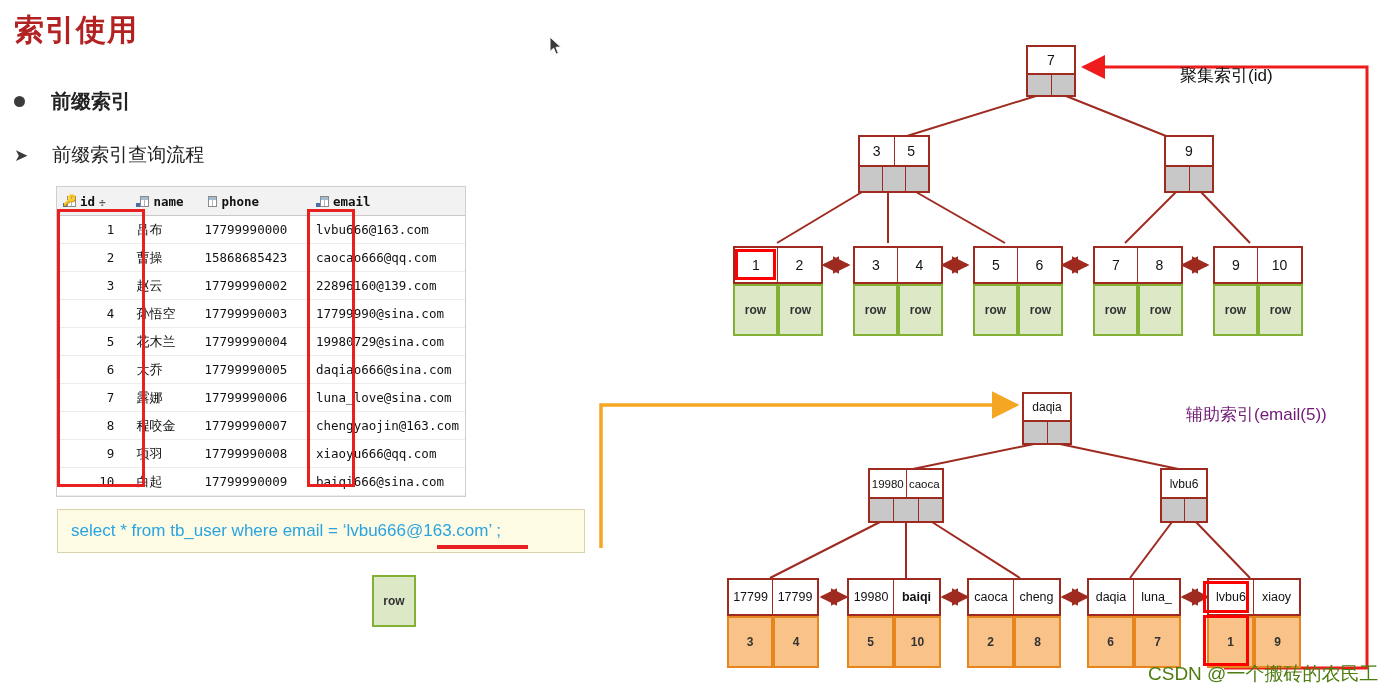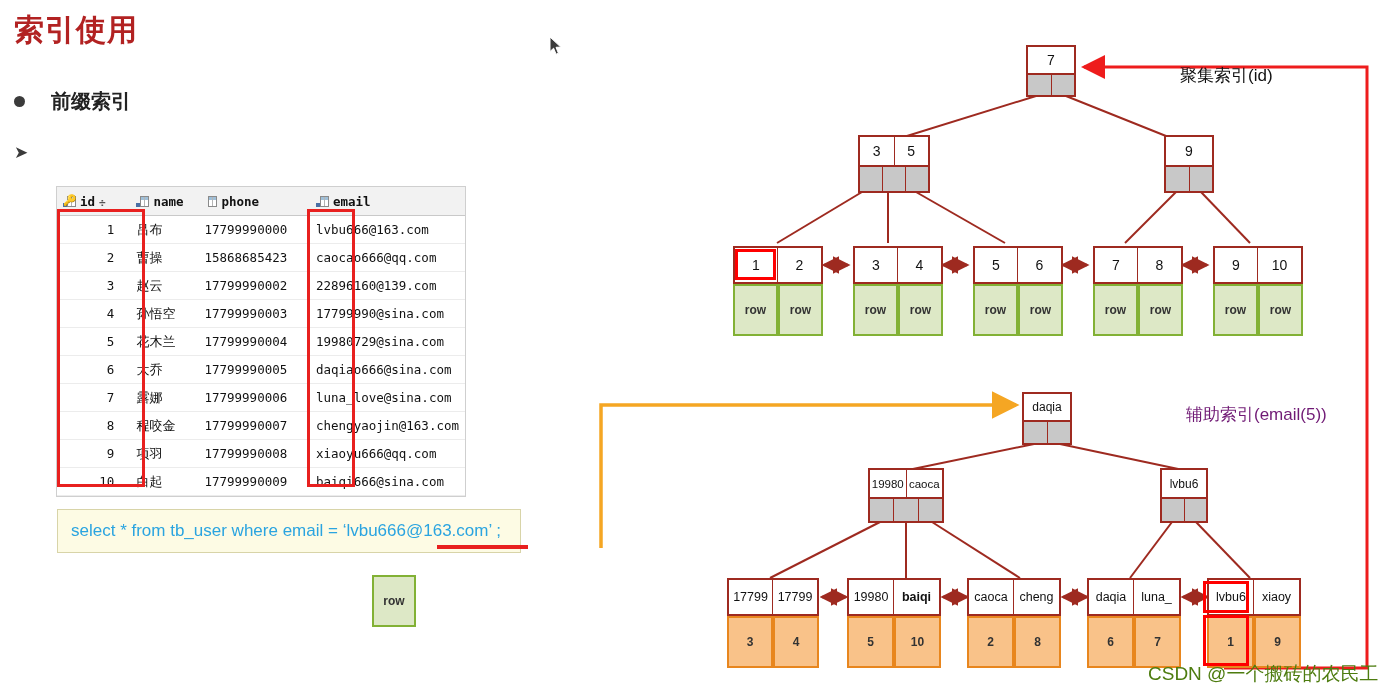--- a/index.html
+++ b/index.html
@@ -84,21 +84,21 @@
     left:57px;top:209px;width:88px;height:278px;
     border:3px solid #e8201f;box-sizing:border-box;pointer-events:none;
   }
   #email-col-highlight{
     left:307px;top:209px;width:48px;height:278px;
     border:3px solid #e8201f;box-sizing:border-box;pointer-events:none;
   }
 
   
   #sql-box{
-    left:57px;top:509px;width:464px;height:44px;
+    left:57px;top:509px;width:528px;height:44px;
     background:#fdfbe4;border:1px solid #d8d4a8;
     display:flex;align-items:center;
     box-sizing:border-box;padding-left:13px;
   }
   #sql-box .sqltext{
     font-size:17px;color:#2aa4e0;white-space:nowrap;
     font-family:"Liberation Sans",sans-serif;
   }
   #sql-underline{
     left:437px;top:545px;width:91px;height:4px;background:#e8201f;
@@ -178,20 +178,21 @@
 
 <div class="abs" id="page-title">索引使用</div>
 
 <div class="abs bullet-row" id="bullet-1">
   <span class="dot"></span>
   <span class="btxt">前缀索引</span>
 </div>
 
 <div class="abs bullet-row" id="bullet-2">
   <span class="arrowglyph">➤</span>
+  <span class="btxt">前缀索引查询流程</span>
 </div>
 
 <div class="abs" id="data-table-wrap">
   <table class="dt">
     <thead>
       <tr>
         <th class="h-id">
           <span class="col-ico key">
             <span class="grid"></span><span class="dotmark"></span><span class="keyglyph">🔑</span>
           </span><span class="hdr-txt">id</span><span class="sortglyph">÷</span>

